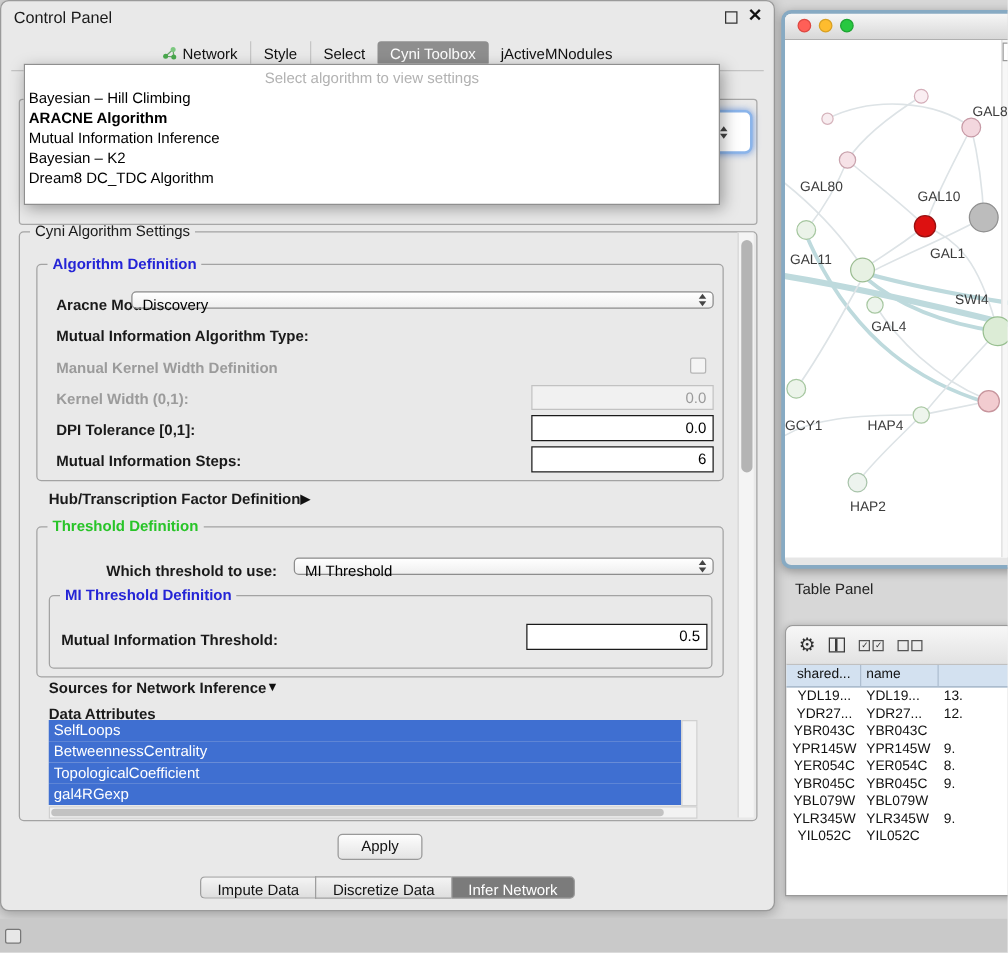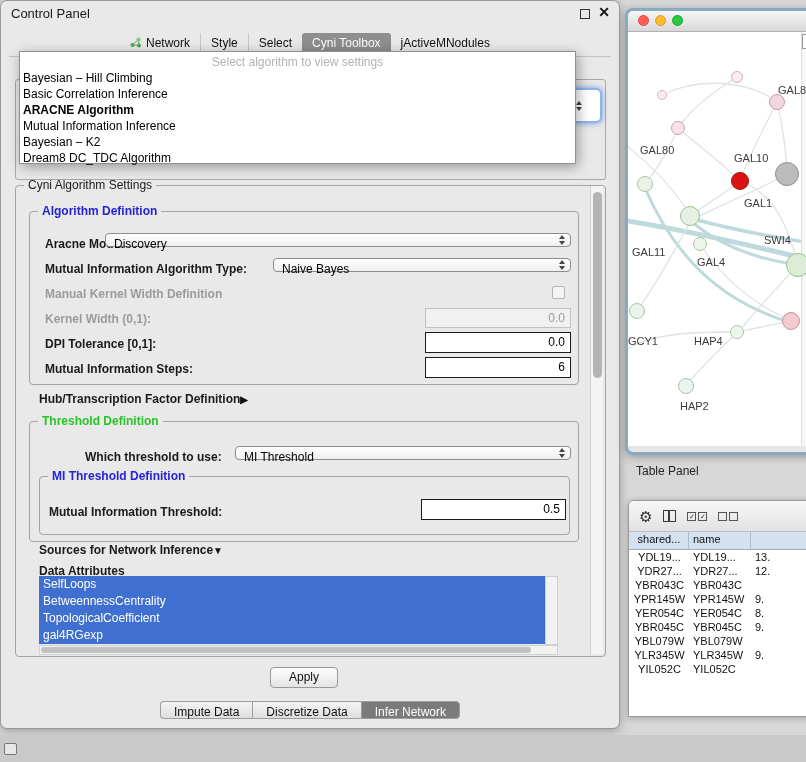--- a/index.html
+++ b/index.html
@@ -136,21 +136,20 @@
     <div class="arrowbox" style="right:18px;">
       <div class="tri-up"></div>
         <div class="tri-down"></div>
     </div>
   </div>
 
   <div class="popup">
     <div class="dd-placeholder">Select algorithm to view settings</div>
     <div>
         <div class="dd-item">Bayesian – Hill Climbing</div>
-        <div class="dd-item">Basic Correlation Inference</div>
         <div class="dd-item sel">ARACNE Algorithm</div>
         <div class="dd-item">Mutual Information Inference</div>
         <div class="dd-item">Bayesian – K2</div>
         <div class="dd-item">Dream8 DC_TDC Algorithm</div>
       </div>
   </div>
 
   <div class="group" style="left:14px;top:184px;width:589px;height:470px;">
     <div class="group-title t-black">Cyni Algorithm Settings</div>
   </div>
@@ -162,27 +161,20 @@
   <div class="lbl" style="left:44px;top:236px;">Aracne Mode:</div>
   <div class="combo" style="left:104px;top:232px;width:466px;">
     <span>Discovery</span>
     <div class="arrowbox">
         <div class="tri-up"></div>
         <div class="tri-down"></div>
       </div>
   </div>
 
   <div class="lbl" style="left:44px;top:261px;">Mutual Information Algorithm Type:</div>
-  <div class="combo" style="left:272px;top:257px;width:298px;">
-    <span>Naive Bayes</span>
-    <div class="arrowbox">
-        <div class="tri-up"></div>
-        <div class="tri-down"></div>
-      </div>
-  </div>
 
   <div class="lbl dis" style="left:44px;top:286px;">Manual Kernel Width Definition</div>
   <div class="checkbox" style="left:551px;top:285px;"></div>
 
   <div class="lbl dis" style="left:44px;top:311px;">Kernel Width (0,1):</div>
   <div class="field dis" style="left:424px;top:307px;width:146px;">0.0</div>
 
   <div class="lbl" style="left:44px;top:336px;">DPI Tolerance [0,1]:</div>
   <div class="field" style="left:424px;top:331px;width:146px;height:21px;">0.0</div>
 
@@ -289,21 +281,21 @@
       <div class="node" style="left: 52px; top: 174px; height: 20px; width: 20px; background: rgb(231, 241, 227); border-color: rgb(156, 189, 147);"></div>
       <div class="node" style="left: 65px; top: 205px; height: 14px; width: 14px; background: rgb(237, 244, 236); border-color: rgb(168, 200, 162);"></div>
       <div class="node" style="left: 158px; top: 221px; height: 24px; width: 24px; background: rgb(220, 236, 214); border-color: rgb(152, 191, 144);"></div>
       <div class="node" style="left: 1px; top: 271px; height: 16px; width: 16px; background: rgb(236, 244, 234); border-color: rgb(166, 199, 160);"></div>
       <div class="node" style="left: 102px; top: 293px; height: 14px; width: 14px; background: rgb(238, 245, 237); border-color: rgb(171, 201, 165);"></div>
       <div class="node" style="left: 154px; top: 280px; height: 18px; width: 18px; background: rgb(242, 204, 208); border-color: rgb(199, 149, 157);"></div>
       <div class="node" style="left: 50px; top: 346px; height: 16px; width: 16px; background: rgb(237, 243, 238); border-color: rgb(169, 196, 171);"></div>
       <div class="nlabel" style="left: 150px; top: 52px;">GAL8</div>
       <div class="nlabel" style="left: 12px; top: 112px;">GAL80</div>
       <div class="nlabel" style="left: 106px; top: 120px;">GAL10</div>
-      <div class="nlabel" style="left: 4px; top: 170px; margin-top: 44px;">GAL11</div>
+      <div class="nlabel" style="left: 4px; top: 170px;">GAL11</div>
       <div class="nlabel" style="left: 116px; top: 165px;">GAL1</div>
       <div class="nlabel" style="left: 136px; top: 202px;">SWI4</div>
       <div class="nlabel" style="left: 69px; top: 224px;">GAL4</div>
       <div class="nlabel" style="left: 0px; top: 303px;">GCY1</div>
       <div class="nlabel" style="left: 66px; top: 303px;">HAP4</div>
       <div class="nlabel" style="left: 52px; top: 368px;">HAP2</div>
     </div>
 </div>
 
 <div class="tp-title">Table Panel</div>

